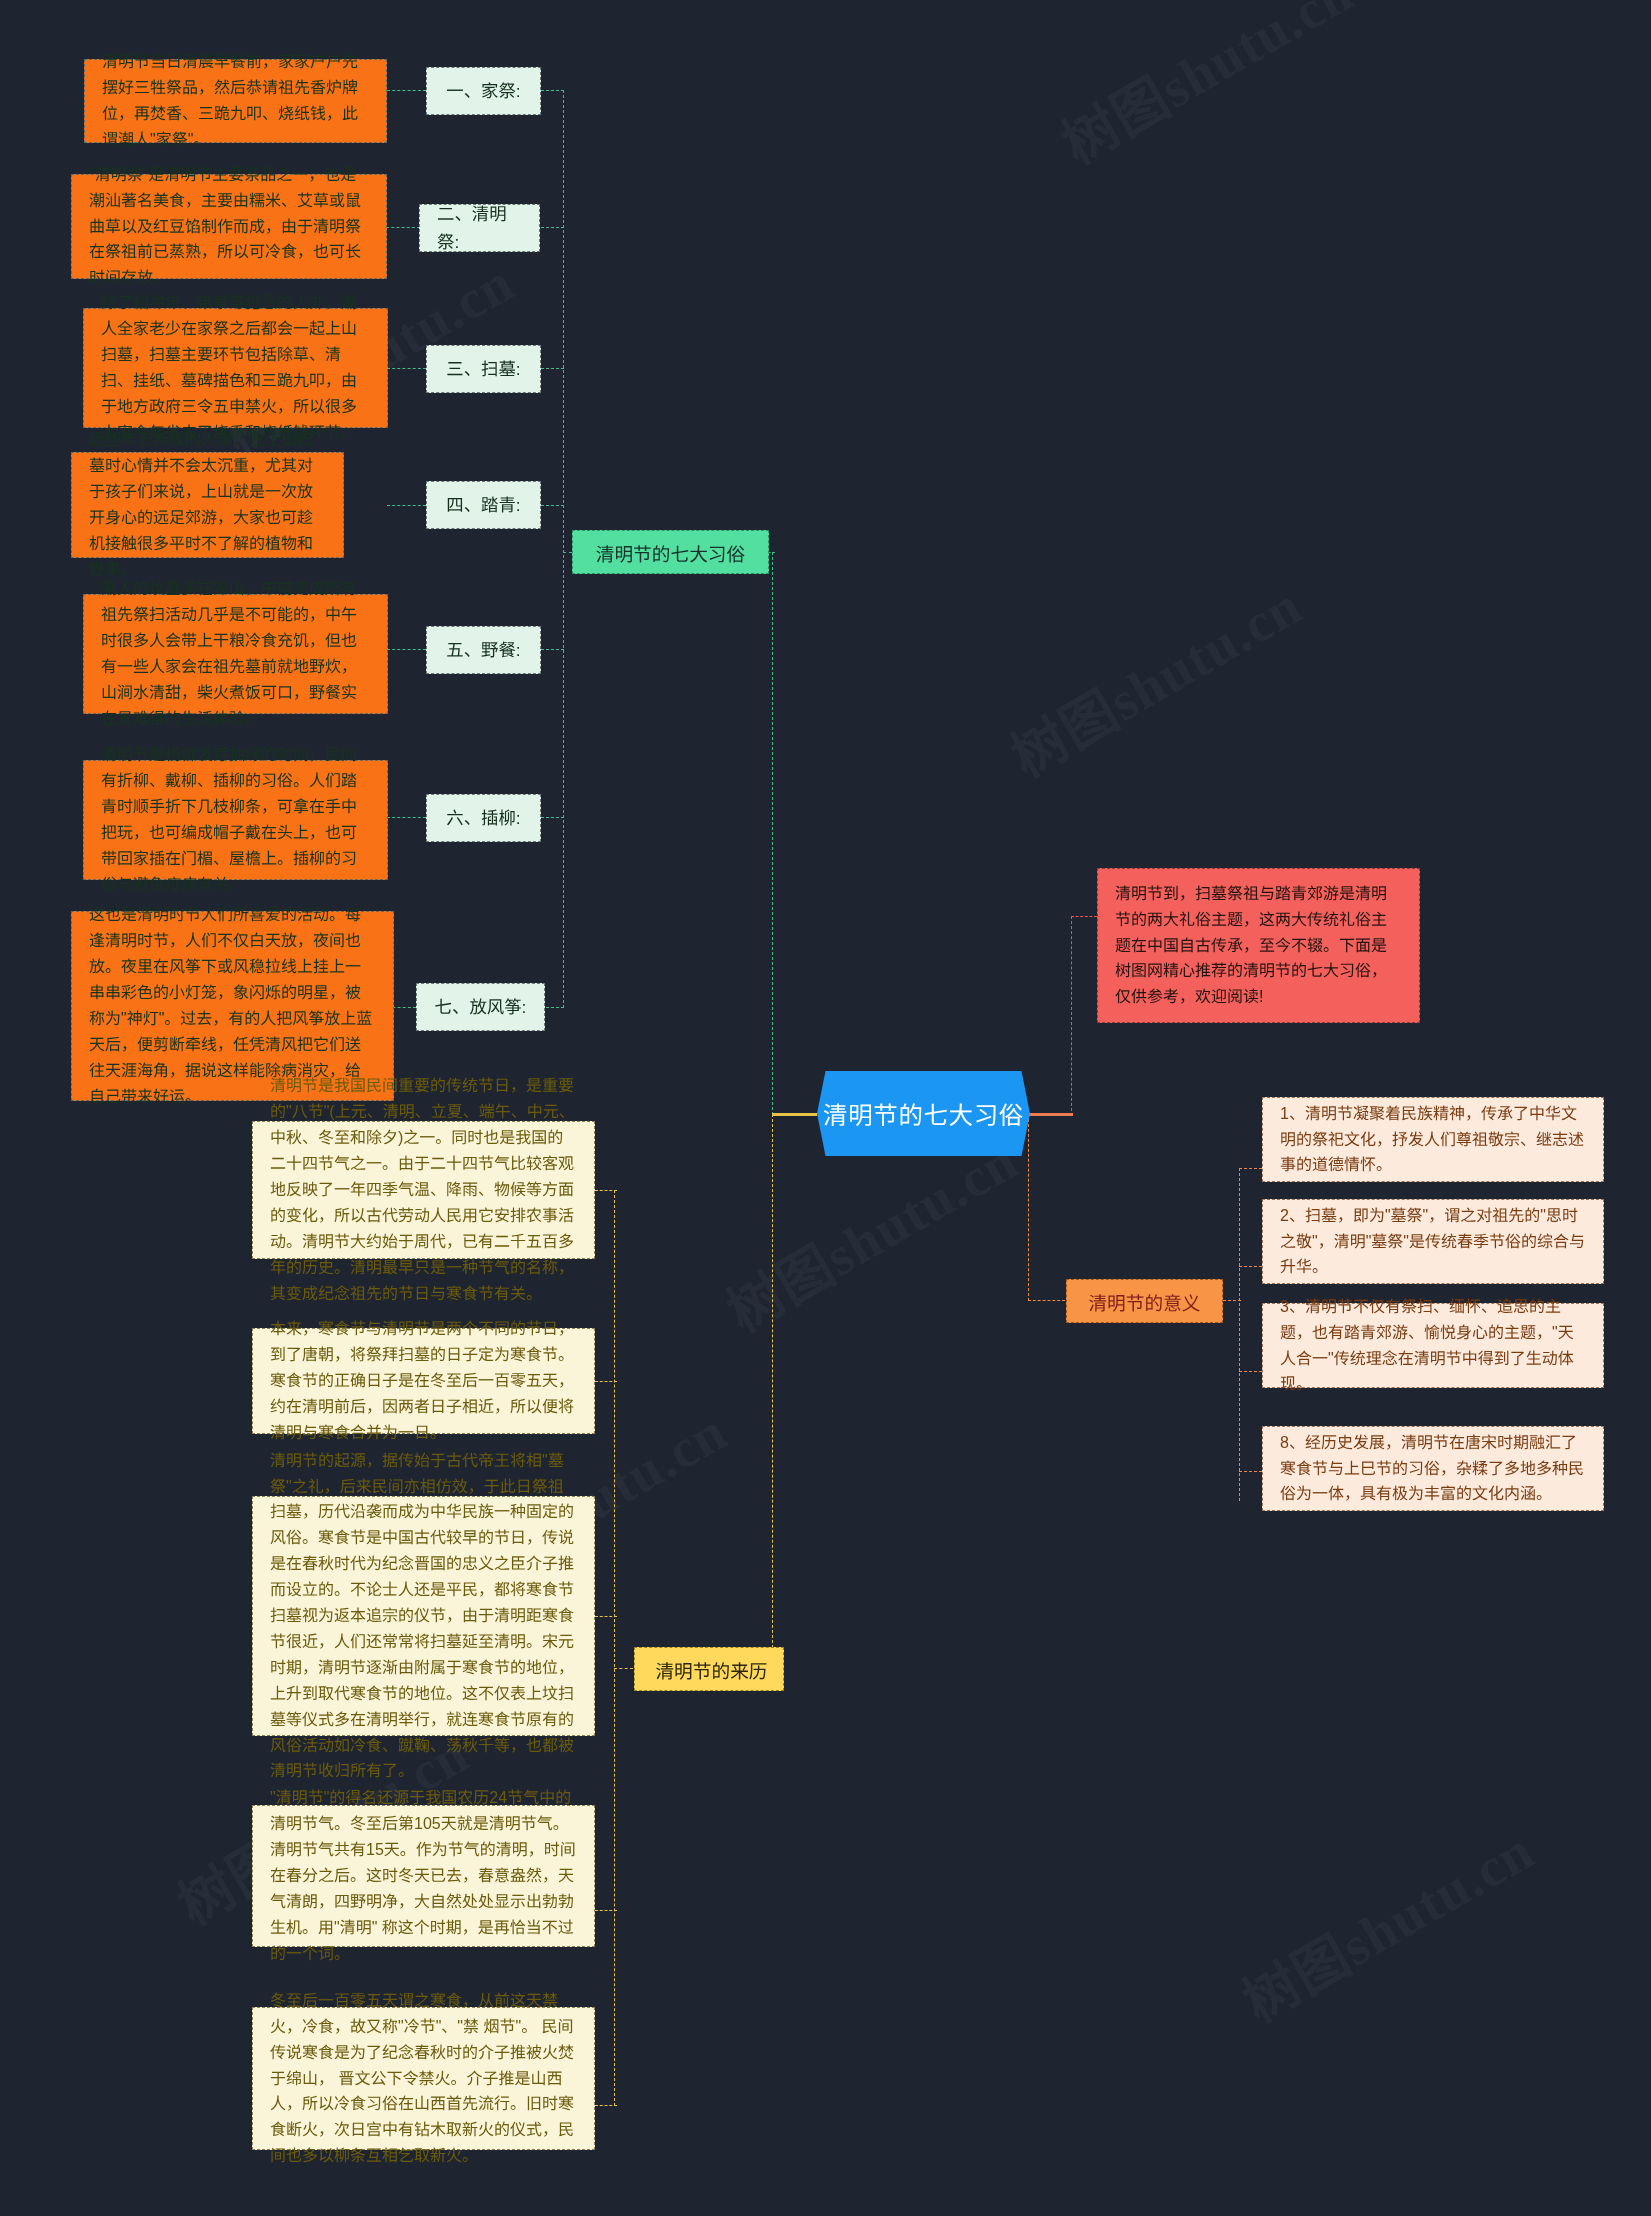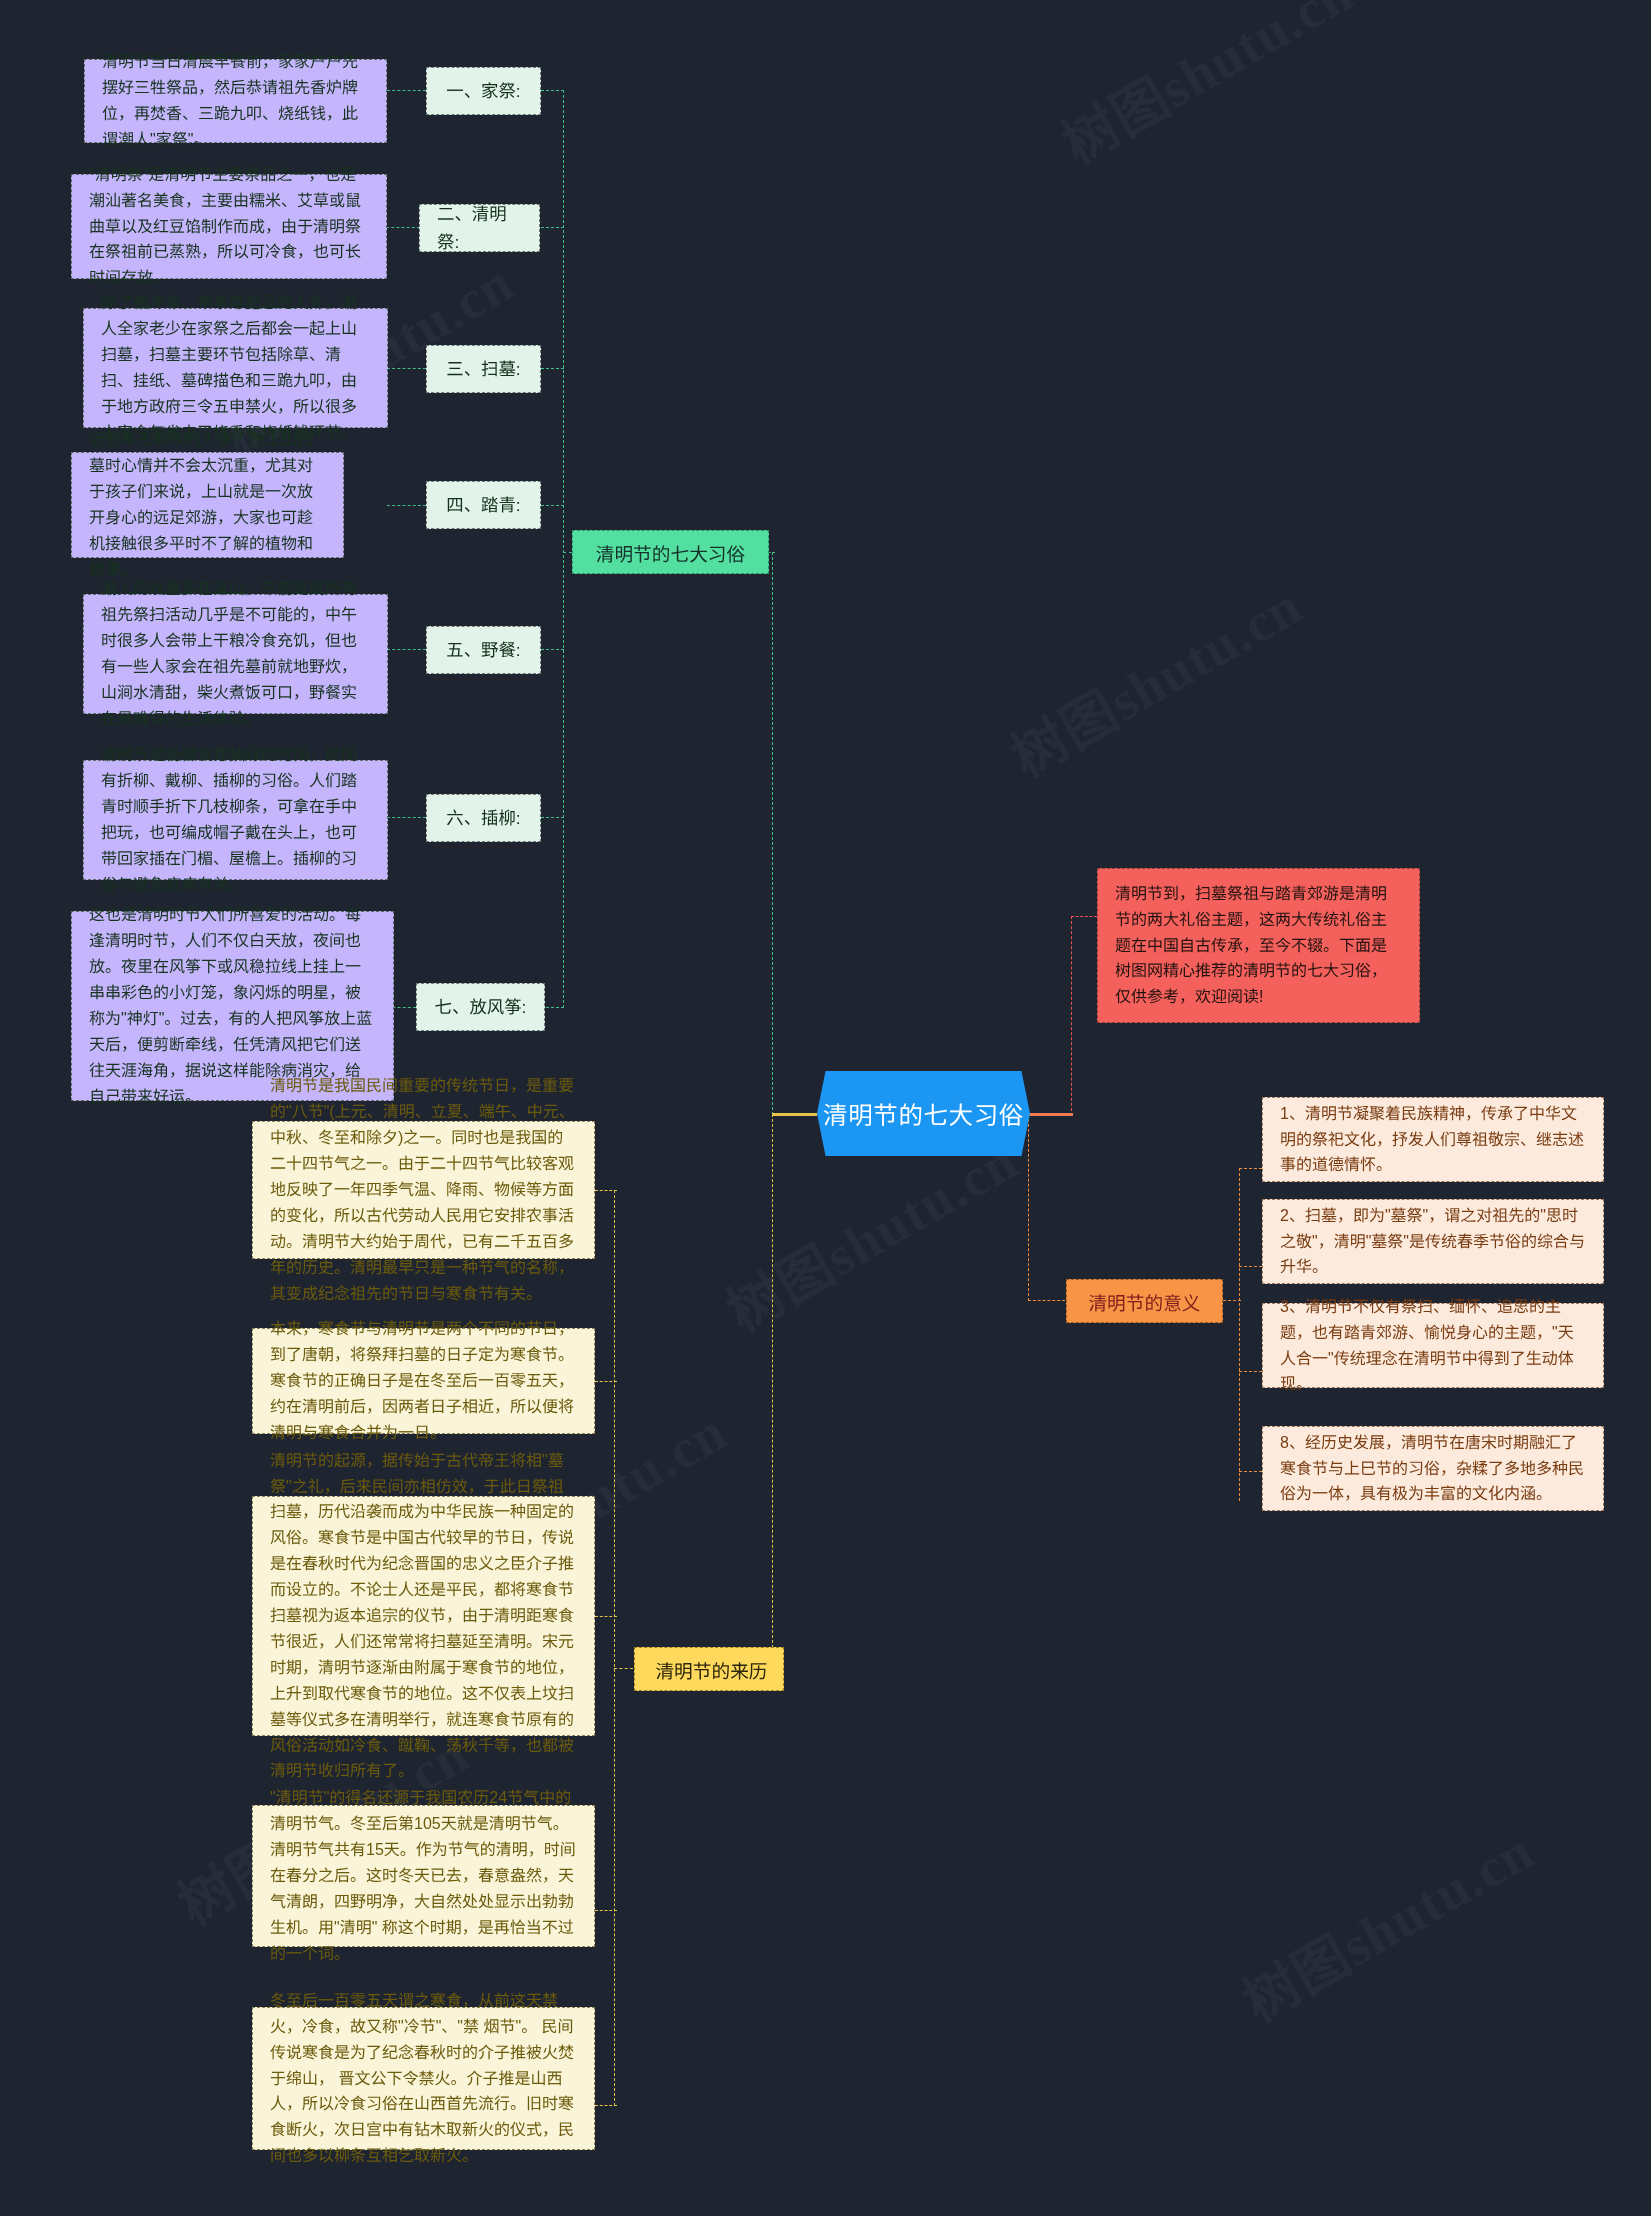--- a/index.html
+++ b/index.html
@@ -37,21 +37,21 @@
     align-items:center;
     padding:14px 17px;
     line-height:1.62;
     word-break:break-all;
     z-index:5;
   }
   .node p{margin:0;}
 
   
   .leaf-green{
-    background:#c4b5fd;
+    background:#f97316;
     border:1.9px dashed #5f6d6a;
     color:#17331f;
     font-size:16px;
   }
   
   .sub-green{
     background:#e2f3e9;
     border:1.9px dashed #6c7a77;
     color:#14301d;
     font-size:17.4px;

